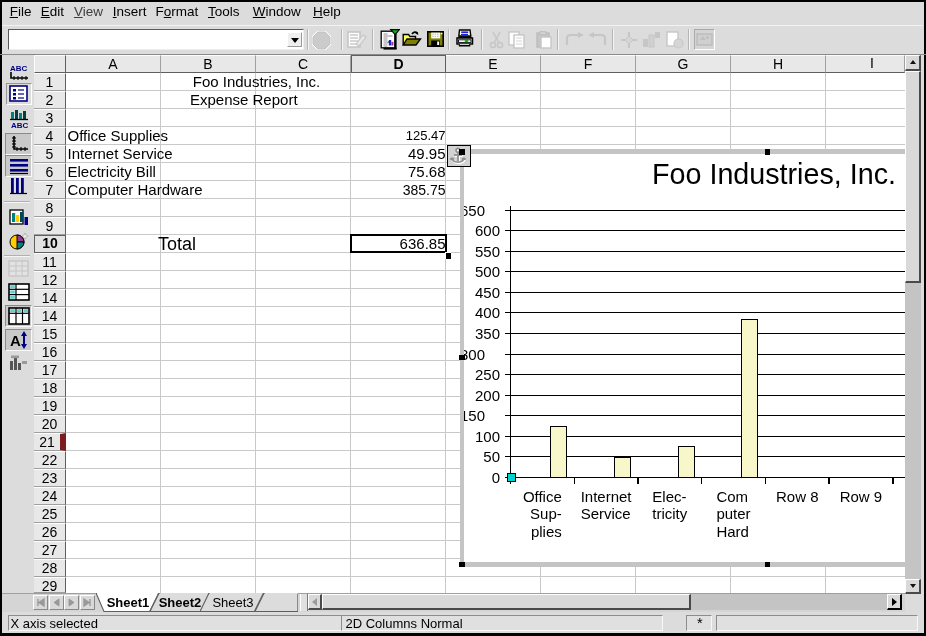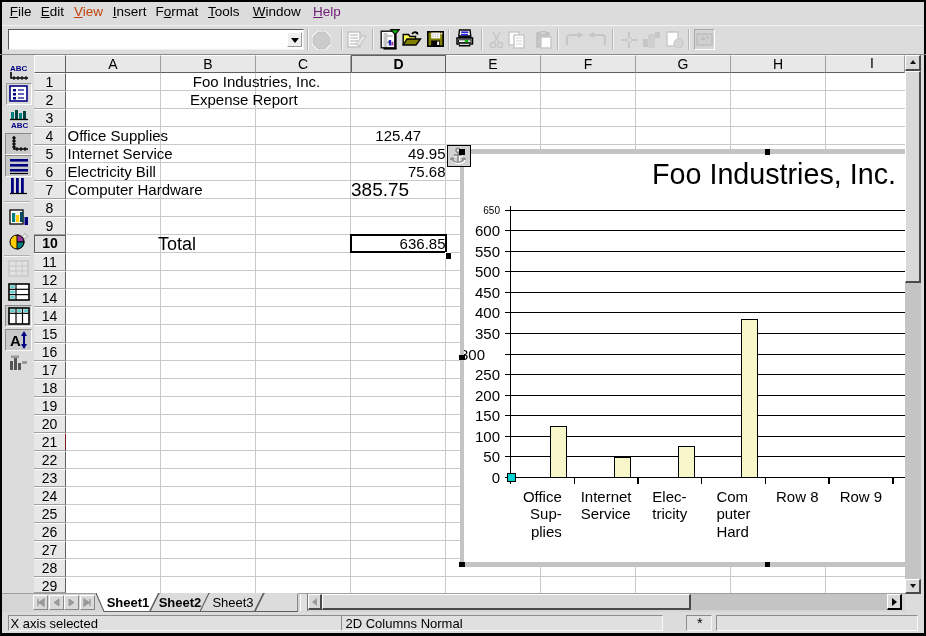--- a/index.html
+++ b/index.html
@@ -4,26 +4,26 @@
 html,body{width:926px;height:636px;overflow:hidden}
 body{font-family:"Liberation Sans",sans-serif;background:#dcdcdc;position:relative}
 .a{position:absolute}
 </style></head><body>
 <div class="a" style="left:0;top:0;width:926px;height:1.5px;background:#000"></div>
 <div class="a" style="left:0;top:0;width:1.5px;height:636px;background:#000"></div>
 <div class="a" style="left:923.5px;top:0;width:2.5px;height:636px;background:#000"></div>
 <div class="a" style="left:0;top:633px;width:926px;height:3px;background:#000"></div>
 <div class="a" style="left:9.7px;top:4px;font-size:13.5px;line-height:16px;color:#000"><u>F</u>ile</div>
 <div class="a" style="left:40.8px;top:4px;font-size:13.5px;line-height:16px;color:#000"><u>E</u>dit</div>
-<div class="a" style="left:73.9px;top:4px;font-size:13.5px;line-height:16px;color:#c2410c"><u>V</u>iew</div>
+<div class="a" style="left:73.9px;top:4px;font-size:13.5px;line-height:16px;color:#404040"><u>V</u>iew</div>
 <div class="a" style="left:112.8px;top:4px;font-size:13.5px;line-height:16px;color:#000"><u>I</u>nsert</div>
 <div class="a" style="left:155.5px;top:4px;font-size:13.5px;line-height:16px;color:#000">F<u>o</u>rmat</div>
 <div class="a" style="left:208px;top:4px;font-size:13.5px;line-height:16px;color:#000"><u>T</u>ools</div>
 <div class="a" style="left:252.8px;top:4px;font-size:13.5px;line-height:16px;color:#000"><u>W</u>indow</div>
-<div class="a" style="left:313px;top:4px;font-size:13.5px;line-height:16px;color:#701a75"><u>H</u>elp</div>
+<div class="a" style="left:313px;top:4px;font-size:13.5px;line-height:16px;color:#000000"><u>H</u>elp</div>
 <div class="a" style="left:2px;top:25px;width:921px;height:1px;background:#f2f2f2"></div>
 <div class="a" style="left:8px;top:29px;width:296px;height:21px;background:#fff;border:1px solid #5a5a5a;border-right-color:#eee;border-bottom-color:#eee">
     <div class="a" style="right:1.5px;top:1.5px;width:15px;height:15.5px;background:#efefef;border:1px solid #999;border-top-color:#fff;border-left-color:#fff">
       <div class="a" style="left:3px;top:5px;width:0;height:0;border:4px solid transparent;border-top:5px solid #000"></div>
     </div>
   </div>
 <div class="a" style="left:307px;top:29px;width:1px;height:21px;background:#b5b5b5"></div>
 <div class="a" style="left:308px;top:29px;width:1px;height:21px;background:#f5f5f5"></div>
 <svg class="a" style="left:312px;top:31px" width="19" height="19" viewBox="0 0 19 19">
     <polygon points="6,1 13,1 18,6 18,13 13,18 6,18 1,13 1,6" fill="none" stroke="#fff" stroke-width="2.4"></polygon>
@@ -319,40 +319,40 @@
 <div class="a" style="left:34px;top:253px;width:32px;height:18px;background:#e8e8e8;border-top:1px solid #fdfdfd;border-right:1px solid #5f5f5f;border-bottom:1px solid #9f9f9f;font-size:14px;text-align:center;line-height:16px">11</div>
 <div class="a" style="left:34px;top:271px;width:32px;height:18px;background:#e8e8e8;border-top:1px solid #fdfdfd;border-right:1px solid #5f5f5f;border-bottom:1px solid #9f9f9f;font-size:14px;text-align:center;line-height:16px">12</div>
 <div class="a" style="left:34px;top:289px;width:32px;height:18px;background:#e8e8e8;border-top:1px solid #fdfdfd;border-right:1px solid #5f5f5f;border-bottom:1px solid #9f9f9f;font-size:14px;text-align:center;line-height:16px">14</div>
 <div class="a" style="left:34px;top:307px;width:32px;height:18px;background:#e8e8e8;border-top:1px solid #fdfdfd;border-right:1px solid #5f5f5f;border-bottom:1px solid #9f9f9f;font-size:14px;text-align:center;line-height:16px">14</div>
 <div class="a" style="left:34px;top:325px;width:32px;height:18px;background:#e8e8e8;border-top:1px solid #fdfdfd;border-right:1px solid #5f5f5f;border-bottom:1px solid #9f9f9f;font-size:14px;text-align:center;line-height:16px">15</div>
 <div class="a" style="left:34px;top:343px;width:32px;height:18px;background:#e8e8e8;border-top:1px solid #fdfdfd;border-right:1px solid #5f5f5f;border-bottom:1px solid #9f9f9f;font-size:14px;text-align:center;line-height:16px">16</div>
 <div class="a" style="left:34px;top:361px;width:32px;height:18px;background:#e8e8e8;border-top:1px solid #fdfdfd;border-right:1px solid #5f5f5f;border-bottom:1px solid #9f9f9f;font-size:14px;text-align:center;line-height:16px">17</div>
 <div class="a" style="left:34px;top:379px;width:32px;height:18px;background:#e8e8e8;border-top:1px solid #fdfdfd;border-right:1px solid #5f5f5f;border-bottom:1px solid #9f9f9f;font-size:14px;text-align:center;line-height:16px">18</div>
 <div class="a" style="left:34px;top:397px;width:32px;height:18px;background:#e8e8e8;border-top:1px solid #fdfdfd;border-right:1px solid #5f5f5f;border-bottom:1px solid #9f9f9f;font-size:14px;text-align:center;line-height:16px">19</div>
 <div class="a" style="left:34px;top:415px;width:32px;height:18px;background:#e8e8e8;border-top:1px solid #fdfdfd;border-right:1px solid #5f5f5f;border-bottom:1px solid #9f9f9f;font-size:14px;text-align:center;line-height:16px">20</div>
-<div class="a" style="left:34px;top:433px;width:32px;height:18px;background:#e8e8e8;border-top:1px solid #fdfdfd;border-right:1px solid #7f1d1d;border-bottom:1px solid #9f9f9f;font-size:14px;text-align:center;line-height:16px">21</div>
+<div class="a" style="left:34px;top:433px;width:32px;height:18px;background:#e8e8e8;border-top:1px solid #fdfdfd;border-right:6px solid #7f1d1d;border-bottom:1px solid #9f9f9f;font-size:14px;text-align:center;line-height:16px">21</div>
 <div class="a" style="left:34px;top:451px;width:32px;height:18px;background:#e8e8e8;border-top:1px solid #fdfdfd;border-right:1px solid #5f5f5f;border-bottom:1px solid #9f9f9f;font-size:14px;text-align:center;line-height:16px">22</div>
 <div class="a" style="left:34px;top:469px;width:32px;height:18px;background:#e8e8e8;border-top:1px solid #fdfdfd;border-right:1px solid #5f5f5f;border-bottom:1px solid #9f9f9f;font-size:14px;text-align:center;line-height:16px">23</div>
 <div class="a" style="left:34px;top:487px;width:32px;height:18px;background:#e8e8e8;border-top:1px solid #fdfdfd;border-right:1px solid #5f5f5f;border-bottom:1px solid #9f9f9f;font-size:14px;text-align:center;line-height:16px">24</div>
 <div class="a" style="left:34px;top:505px;width:32px;height:18px;background:#e8e8e8;border-top:1px solid #fdfdfd;border-right:1px solid #5f5f5f;border-bottom:1px solid #9f9f9f;font-size:14px;text-align:center;line-height:16px">25</div>
 <div class="a" style="left:34px;top:523px;width:32px;height:18px;background:#e8e8e8;border-top:1px solid #fdfdfd;border-right:1px solid #5f5f5f;border-bottom:1px solid #9f9f9f;font-size:14px;text-align:center;line-height:16px">26</div>
 <div class="a" style="left:34px;top:541px;width:32px;height:18px;background:#e8e8e8;border-top:1px solid #fdfdfd;border-right:1px solid #5f5f5f;border-bottom:1px solid #9f9f9f;font-size:14px;text-align:center;line-height:16px">27</div>
 <div class="a" style="left:34px;top:559px;width:32px;height:18px;background:#e8e8e8;border-top:1px solid #fdfdfd;border-right:1px solid #5f5f5f;border-bottom:1px solid #9f9f9f;font-size:14px;text-align:center;line-height:16px">28</div>
 <div class="a" style="left:34px;top:577px;width:32px;height:16px;background:#e8e8e8;border-top:1px solid #fdfdfd;border-right:1px solid #5f5f5f;border-bottom:1px solid #9f9f9f;font-size:14px;text-align:center;line-height:16px">29</div>
 <div class="a" style="left:190px;top:73px;width:133px;font-size:15px;line-height:18px;text-align:center;letter-spacing:0;white-space:nowrap">Foo Industries, Inc.</div>
 <div class="a" style="left:190px;top:91px;width:133px;font-size:15px;line-height:18px;letter-spacing:0;white-space:nowrap">Expense Report</div>
 <div class="a" style="left:67.5px;top:127px;width:200px;font-size:15px;line-height:18px;text-align:left;letter-spacing:0;white-space:nowrap">Office Supplies</div>
 <div class="a" style="left:67.5px;top:145px;width:200px;font-size:15px;line-height:18px;text-align:left;letter-spacing:0;white-space:nowrap">Internet Service</div>
 <div class="a" style="left:67.5px;top:163px;width:200px;font-size:15px;line-height:18px;text-align:left;letter-spacing:0;white-space:nowrap">Electricity Bill</div>
 <div class="a" style="left:67.5px;top:181px;width:200px;font-size:15px;line-height:18px;text-align:left;letter-spacing:0;white-space:nowrap">Computer Hardware</div>
 <div class="a" style="left:77px;top:235px;width:200px;font-size:18px;line-height:18px;text-align:center;letter-spacing:0;white-space:nowrap">Total</div>
-<div class="a" style="left:351px;top:127px;width:94.5px;font-size:15px;line-height:18px;text-align:center;letter-spacing:0;white-space:nowrap">125.47</div>
+<div class="a" style="left:351px;top:127px;width:94.5px;font-size:13px;line-height:18px;text-align:right;letter-spacing:0;white-space:nowrap">125.47</div>
 <div class="a" style="left:351px;top:145px;width:94.5px;font-size:15px;line-height:18px;text-align:right;letter-spacing:0;white-space:nowrap">49.95</div>
 <div class="a" style="left:351px;top:163px;width:94.5px;font-size:15px;line-height:18px;text-align:right;letter-spacing:0;white-space:nowrap">75.68</div>
-<div class="a" style="left:351px;top:181px;width:94.5px;font-size:19px;line-height:18px;text-align:left;letter-spacing:0;white-space:nowrap">385.75</div>
+<div class="a" style="left:351px;top:181px;width:94.5px;font-size:14px;line-height:18px;text-align:right;letter-spacing:0;white-space:nowrap">385.75</div>
 <div class="a" style="left:351px;top:235px;width:94.5px;font-size:15px;line-height:18px;text-align:right;letter-spacing:0;white-space:nowrap">636.85</div>
 <div class="a" style="left:349.5px;top:233.5px;width:97px;height:19.5px;border:2.5px solid #000"></div>
 <div class="a" style="left:444.5px;top:252px;width:6.5px;height:6.5px;background:#000;border-left:1px solid #fff;border-top:1px solid #fff"></div>
 <div class="a" style="left:459.5px;top:149px;width:445.5px;height:417.5px;background:#c4c4c4"></div>
 <div class="a" style="left:464px;top:154px;width:441px;height:408px;background:#fff;overflow:hidden">
 <div class="a" style="left:187.5px;top:5.5px;width:245px;text-align:center;font-size:28.7px;line-height:29px;white-space:nowrap">Foo Industries, Inc.</div>
 <div class="a" style="left:40.5px;top:322.70px;width:400.5px;height:1.4px;background:#000"></div>
 <div class="a" style="left:40.5px;top:302.34px;width:400.5px;height:1px;background:#000"></div>
 <div class="a" style="left:40.5px;top:281.78px;width:400.5px;height:1px;background:#000"></div>
 <div class="a" style="left:40.5px;top:261.22px;width:400.5px;height:1px;background:#000"></div>
@@ -363,31 +363,31 @@
 <div class="a" style="left:40.5px;top:158.42px;width:400.5px;height:1px;background:#000"></div>
 <div class="a" style="left:40.5px;top:137.86px;width:400.5px;height:1px;background:#000"></div>
 <div class="a" style="left:40.5px;top:117.30px;width:400.5px;height:1px;background:#000"></div>
 <div class="a" style="left:40.5px;top:96.74px;width:400.5px;height:1px;background:#000"></div>
 <div class="a" style="left:40.5px;top:76.18px;width:400.5px;height:1px;background:#000"></div>
 <div class="a" style="left:40.5px;top:55.62px;width:400.5px;height:1px;background:#000"></div>
 <div class="a" style="left:45.80px;top:52px;width:1.4px;height:271.40px;background:#000"></div>
 <div class="a" style="left:-4px;top:315.90px;width:40px;text-align:right;font-size:15px;line-height:15px">0</div>
 <div class="a" style="left:-4px;top:295.34px;width:40px;text-align:right;font-size:15px;line-height:15px">50</div>
 <div class="a" style="left:-4px;top:274.78px;width:40px;text-align:right;font-size:15px;line-height:15px">100</div>
-<div class="a" style="left:-4px;top:254.22px;width:40px;text-align:right;font-size:15px;line-height:15px">150</div>
+<div class="a" style="left:-4px;top:254.22px;width:40px;font-size:15px;line-height:15px">150</div>
 <div class="a" style="left:-4px;top:233.66px;width:40px;text-align:right;font-size:15px;line-height:15px">200</div>
 <div class="a" style="left:-4px;top:213.10px;width:40px;text-align:right;font-size:15px;line-height:15px">250</div>
 <div class="a" style="left:-4px;top:192.54px;width:40px;text-align:left;font-size:15px;line-height:15px">300</div>
 <div class="a" style="left:-4px;top:171.98px;width:40px;text-align:right;font-size:15px;line-height:15px">350</div>
 <div class="a" style="left:-4px;top:151.42px;width:40px;text-align:right;font-size:15px;line-height:15px">400</div>
 <div class="a" style="left:-4px;top:130.86px;width:40px;text-align:right;font-size:15px;line-height:15px">450</div>
 <div class="a" style="left:-4px;top:110.30px;width:40px;text-align:right;font-size:15px;line-height:15px">500</div>
 <div class="a" style="left:-4px;top:89.74px;width:40px;text-align:right;font-size:15px;line-height:15px">550</div>
 <div class="a" style="left:-4px;top:69.18px;width:40px;text-align:right;font-size:15px;line-height:15px">600</div>
-<div class="a" style="left:-4px;top:48.62px;width:40px;text-align:right;font-size:10px;line-height:15px">650</div>
+<div class="a" style="left:-4px;top:48.62px;width:40px;font-size:15px;line-height:15px">650</div>
 <div class="a" style="left:45.80px;top:323.40px;width:1.4px;height:6.6px;background:#000"></div>
 <div class="a" style="left:109.52px;top:323.40px;width:1.4px;height:6.6px;background:#000"></div>
 <div class="a" style="left:173.24px;top:323.40px;width:1.4px;height:6.6px;background:#000"></div>
 <div class="a" style="left:236.96px;top:323.40px;width:1.4px;height:6.6px;background:#000"></div>
 <div class="a" style="left:300.68px;top:323.40px;width:1.4px;height:6.6px;background:#000"></div>
 <div class="a" style="left:364.40px;top:323.40px;width:1.4px;height:6.6px;background:#000"></div>
 <div class="a" style="left:428.12px;top:323.40px;width:1.4px;height:6.6px;background:#000"></div>
 <div class="a" style="left:86.26px;top:271.81px;width:17px;height:51.59px;background:#f7f7c9;border:1.2px solid #000;border-bottom:none"></div>
 <div class="a" style="left:149.98px;top:302.86px;width:17px;height:20.54px;background:#f7f7c9;border:1.2px solid #000;border-bottom:none"></div>
 <div class="a" style="left:213.70px;top:292.28px;width:17px;height:31.12px;background:#f7f7c9;border:1.2px solid #000;border-bottom:none"></div>

